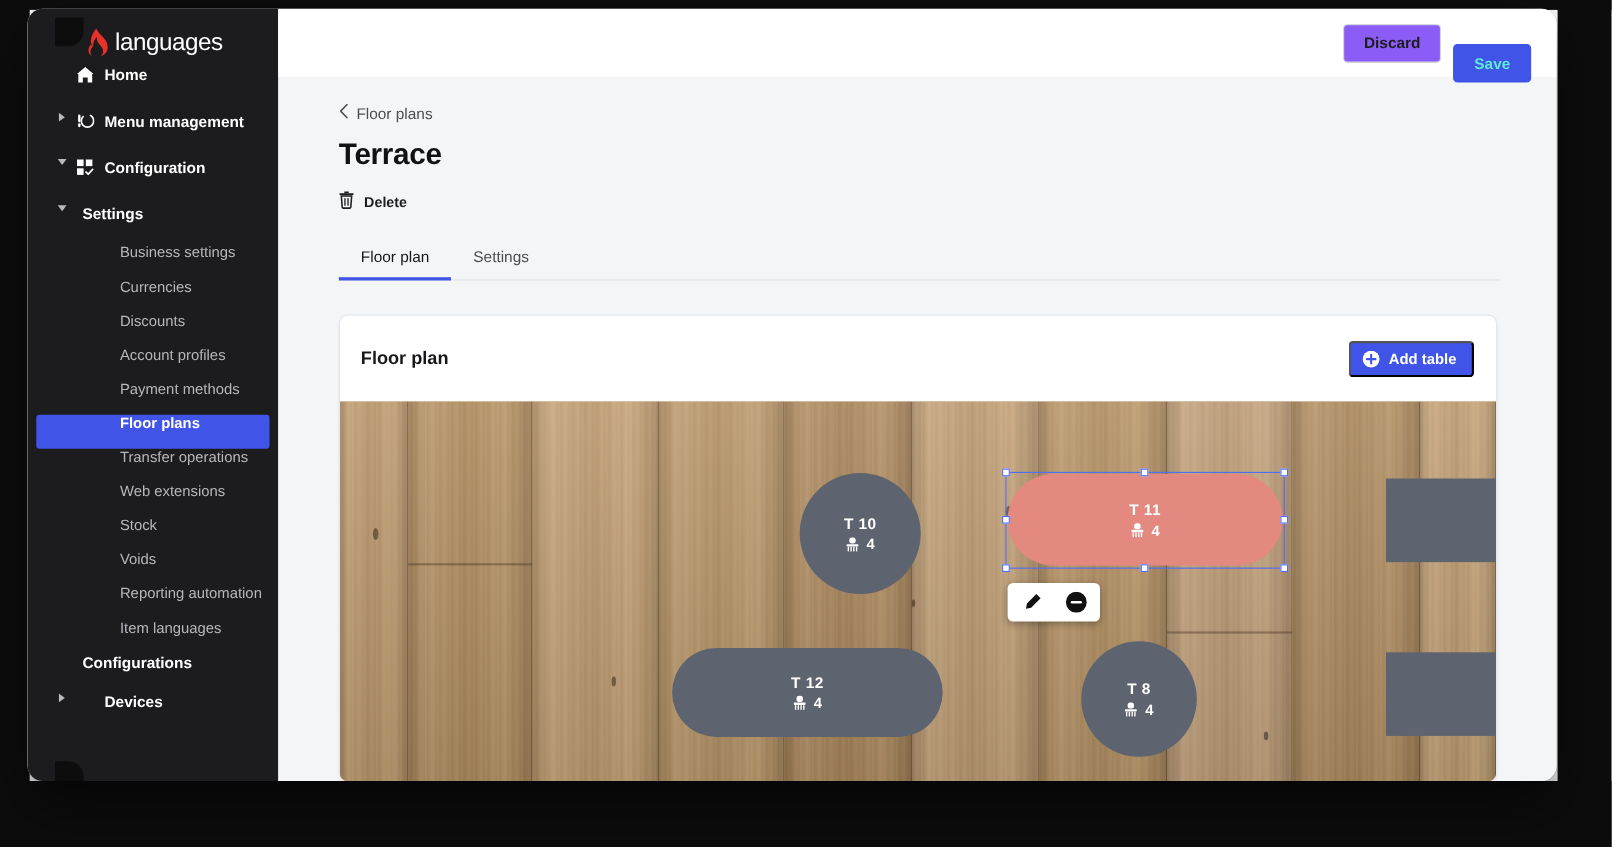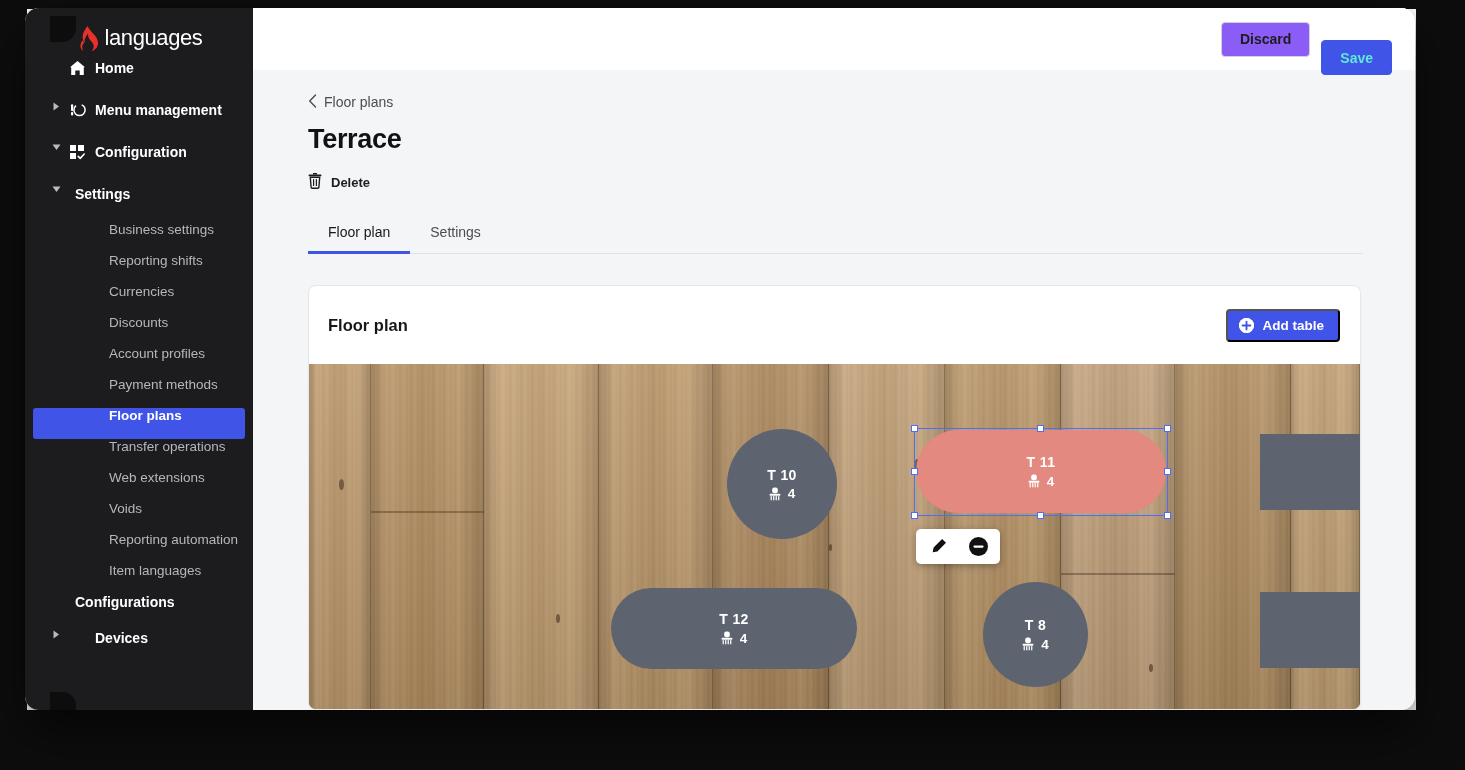--- a/index.html
+++ b/index.html
@@ -303,42 +303,42 @@
         <div class="nav-row lvl1">
           <span class="caret"><svg width="9" height="7" viewBox="0 0 9 7">
               <path d="M0.5 0.5 8.5 0.5 4.5 6z" fill="#b9b9bf"></path>
             </svg></span>
           <span class="lbl">Settings</span>
         </div>
         <div class="nav-row lvl2">
           <span class="lbl">Business settings</span>
         </div>
         <div class="nav-row lvl2">
-          <span class="lbl">Reporting shifts</span>
-        </div>
-        <div class="nav-row lvl2">
           <span class="lbl">Currencies</span>
         </div>
         <div class="nav-row lvl2">
           <span class="lbl">Discounts</span>
         </div>
         <div class="nav-row lvl2">
           <span class="lbl">Account profiles</span>
         </div>
         <div class="nav-row lvl2">
           <span class="lbl">Payment methods</span>
         </div>
         <div class="nav-row lvl2 active">
           <span class="lbl">Floor plans</span>
         </div>
         <div class="nav-row lvl2">
           <span class="lbl">Transfer operations</span>
         </div>
         <div class="nav-row lvl2">
           <span class="lbl">Web extensions</span>
+        </div>
+        <div class="nav-row lvl2">
+          <span class="lbl">Stock</span>
         </div>
         <div class="nav-row lvl2">
           <span class="lbl">Voids</span>
         </div>
         <div class="nav-row lvl2">
           <span class="lbl">Reporting automation</span>
         </div>
         <div class="nav-row lvl2">
           <span class="lbl">Item languages</span>
         </div>

